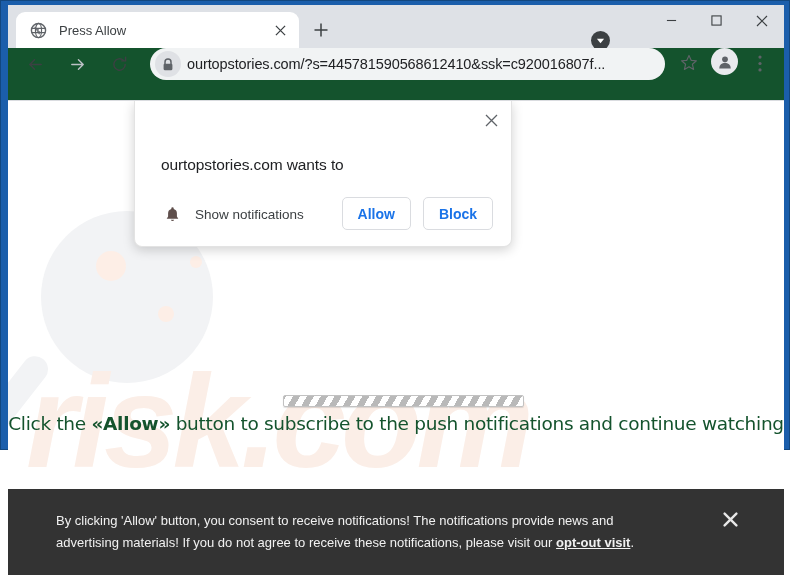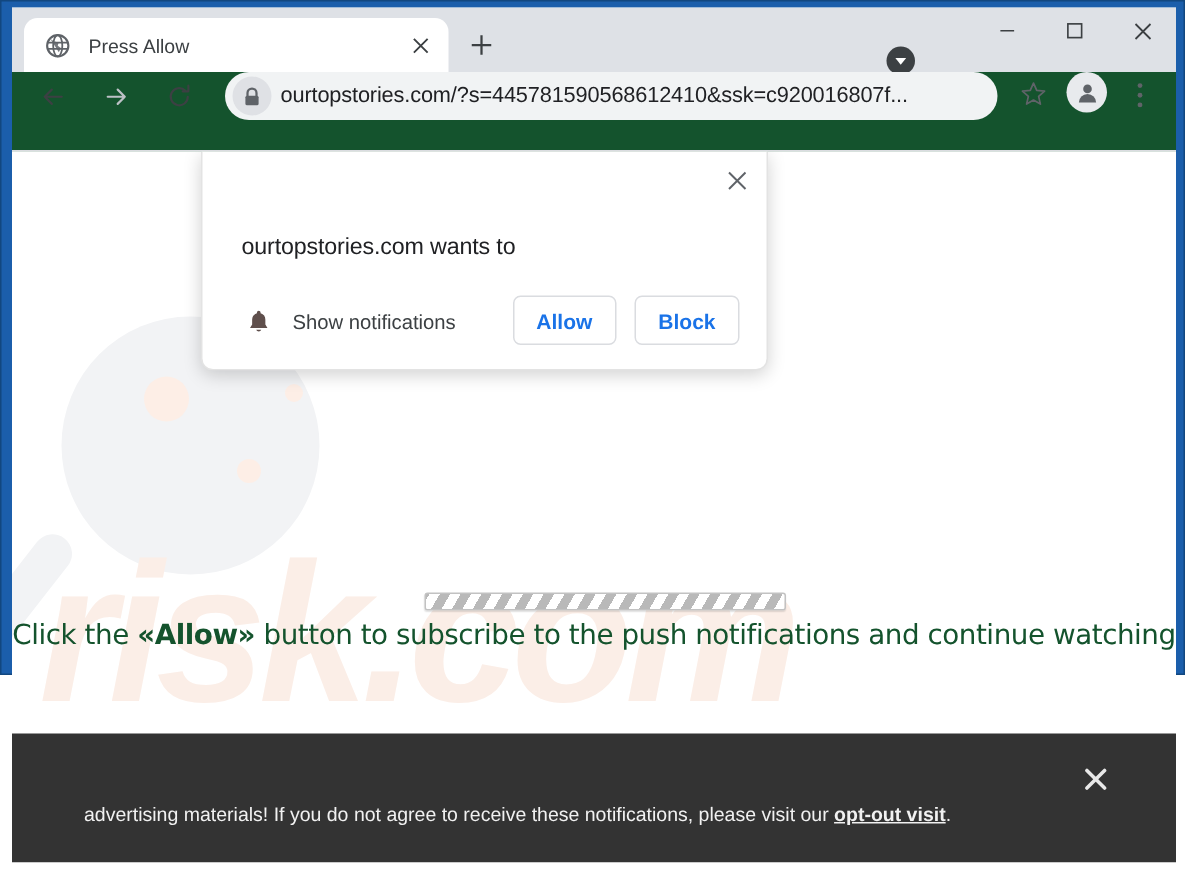--- a/index.html
+++ b/index.html
@@ -468,21 +468,21 @@
           <span class="perm-row-label">Show notifications</span>
         </div>
         <div class="perm-actions">
           <button class="perm-btn">Allow</button>
           <button class="perm-btn">Block</button>
         </div>
       </div>
 
       <div class="consent-banner">
         <div class="consent-text">
-          <br>
+          <span>By clicking 'Allow' button, you consent to receive notifications! The notifications provide news and</span><br>
           <span>advertising materials! If you do not agree to receive these notifications, please visit our </span><a href="#">opt-out visit</a><span>.</span>
         </div>
         <div class="consent-close">
           <svg width="15" height="15" viewBox="0 0 14 14">
             <path d="M1.5 1.5 L12.5 12.5 M12.5 1.5 L1.5 12.5" stroke="#e8e8e8" stroke-width="2.2" fill="none" stroke-linecap="round"></path>
           </svg>
         </div>
       </div>
 
     </div>

